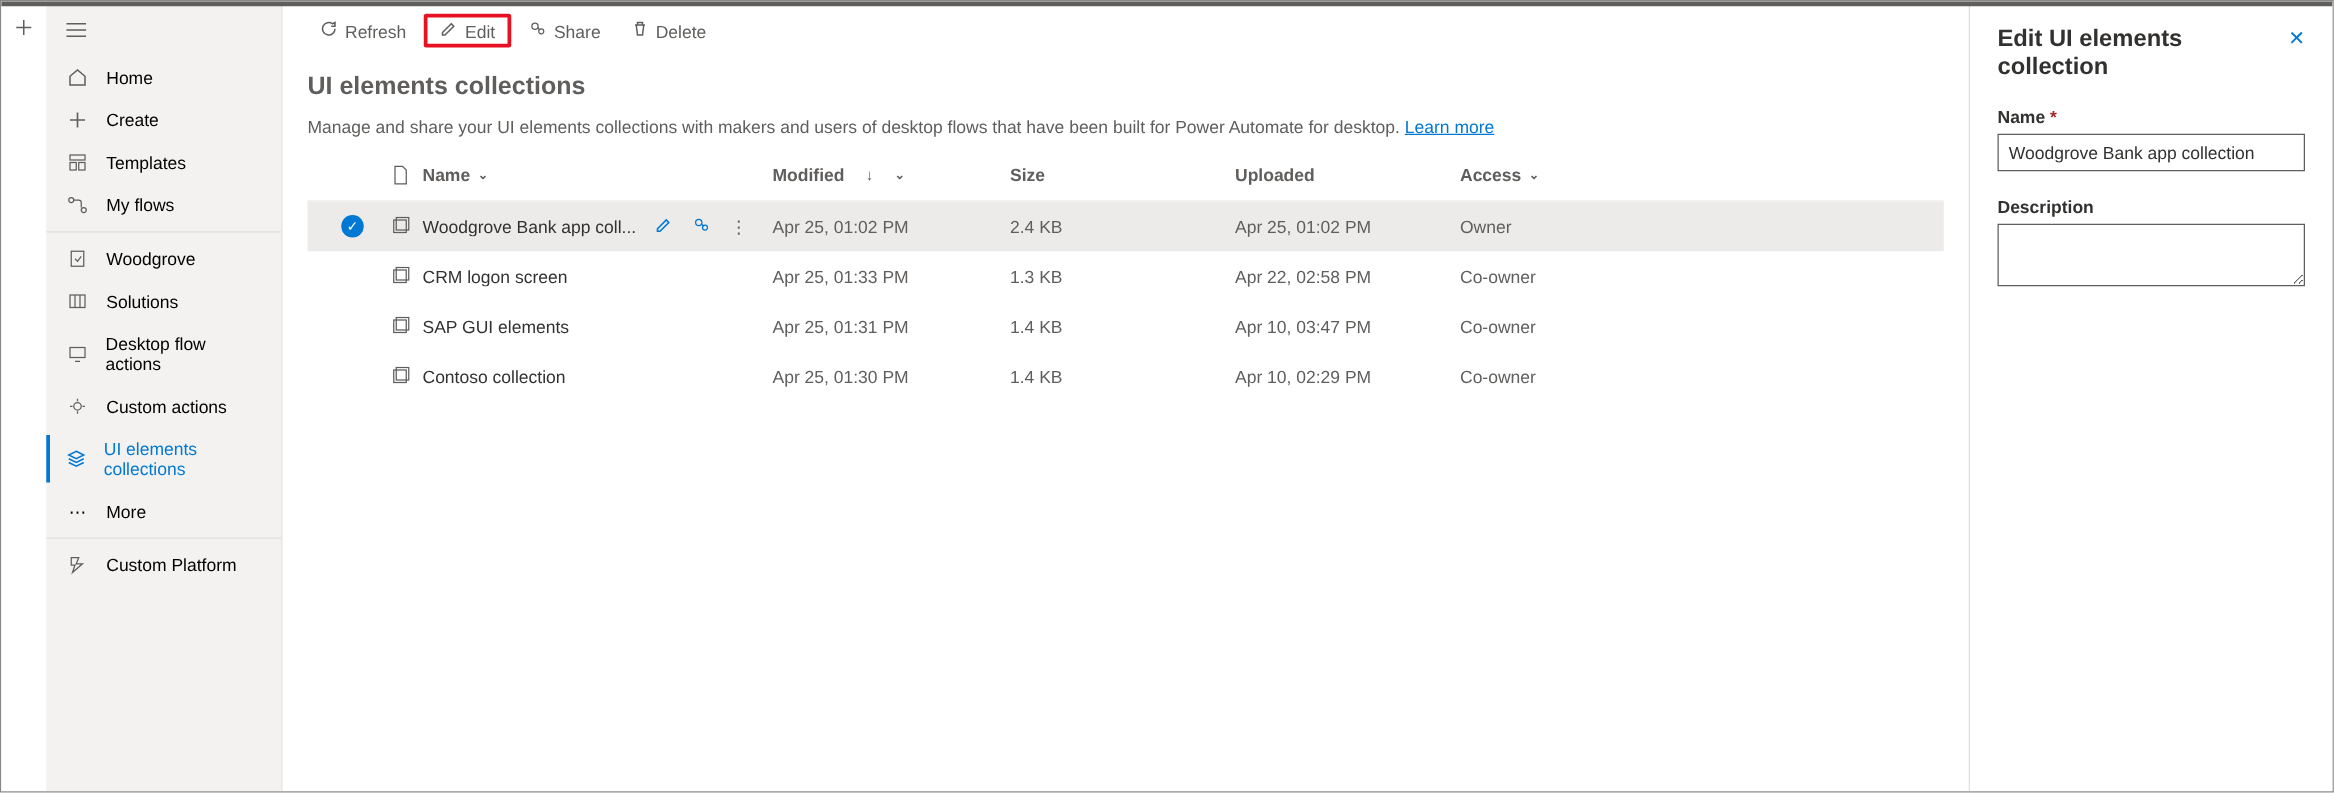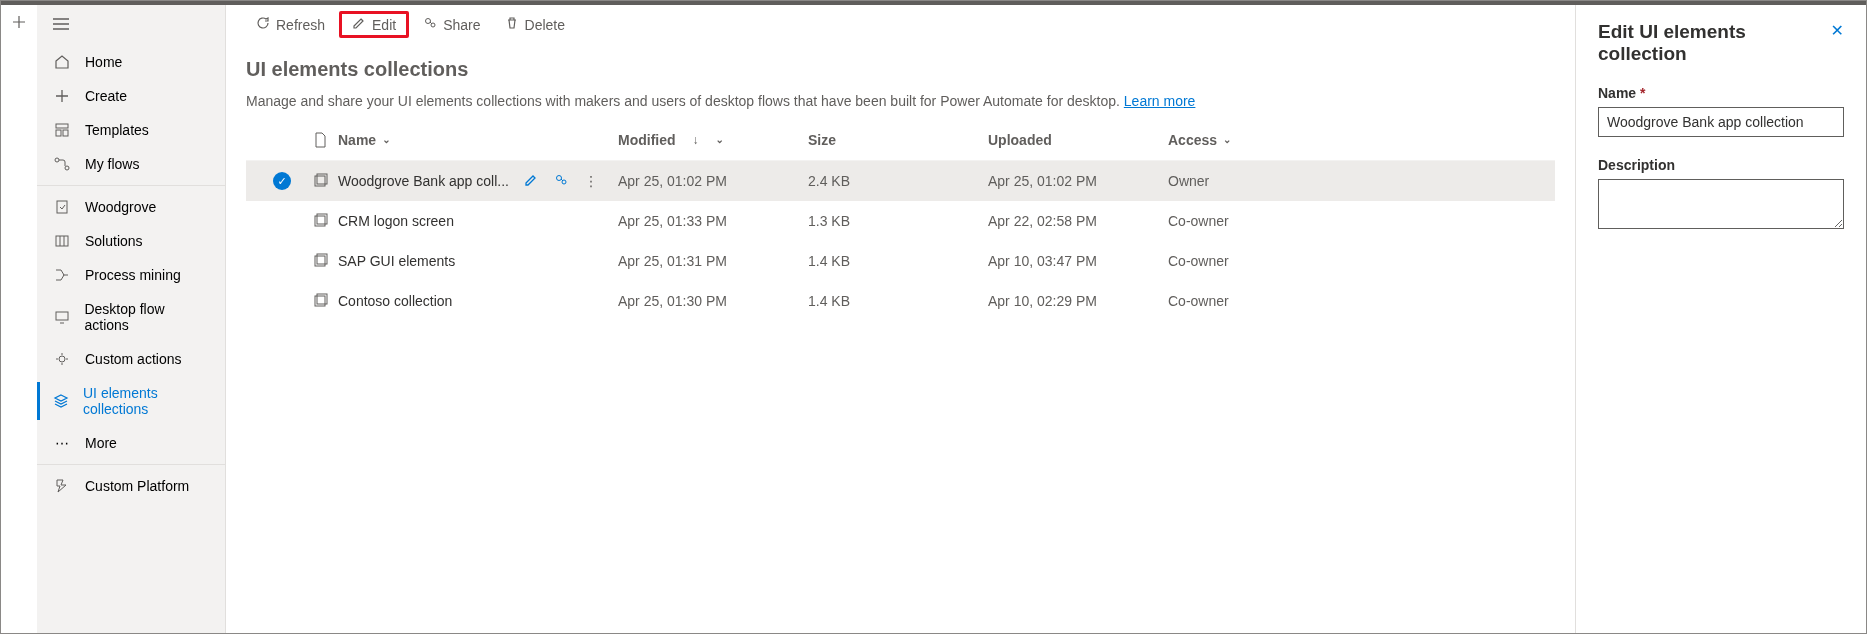--- a/index.html
+++ b/index.html
@@ -287,28 +287,20 @@
           <svg width="16" height="16" viewBox="0 0 16 16">
             <rect x="2" y="3" width="12" height="10" fill="none" stroke="#605e5c"></rect>
             <path d="M6 3v10M10 3v10" stroke="#605e5c"></path>
           </svg>
         </span>
       <span>Solutions</span>
     </div>
     <div class="sidebar-item">
       <span class="icon">
           <svg width="16" height="16" viewBox="0 0 16 16">
-            <path d="M2 3h5l3 5-3 5H2M9 8h5" fill="none" stroke="#605e5c"></path>
-          </svg>
-        </span>
-      <span>Process mining</span>
-    </div>
-    <div class="sidebar-item">
-      <span class="icon">
-          <svg width="16" height="16" viewBox="0 0 16 16">
             <rect x="2" y="3" width="12" height="8" fill="none" stroke="#605e5c"></rect>
             <path d="M6 14h4" stroke="#605e5c"></path>
           </svg>
         </span>
       <span>Desktop flow actions</span>
     </div>
     <div class="sidebar-item">
       <span class="icon">
           <svg width="16" height="16" viewBox="0 0 16 16">
             <circle cx="8" cy="8" r="3" fill="none" stroke="#605e5c"></circle>

